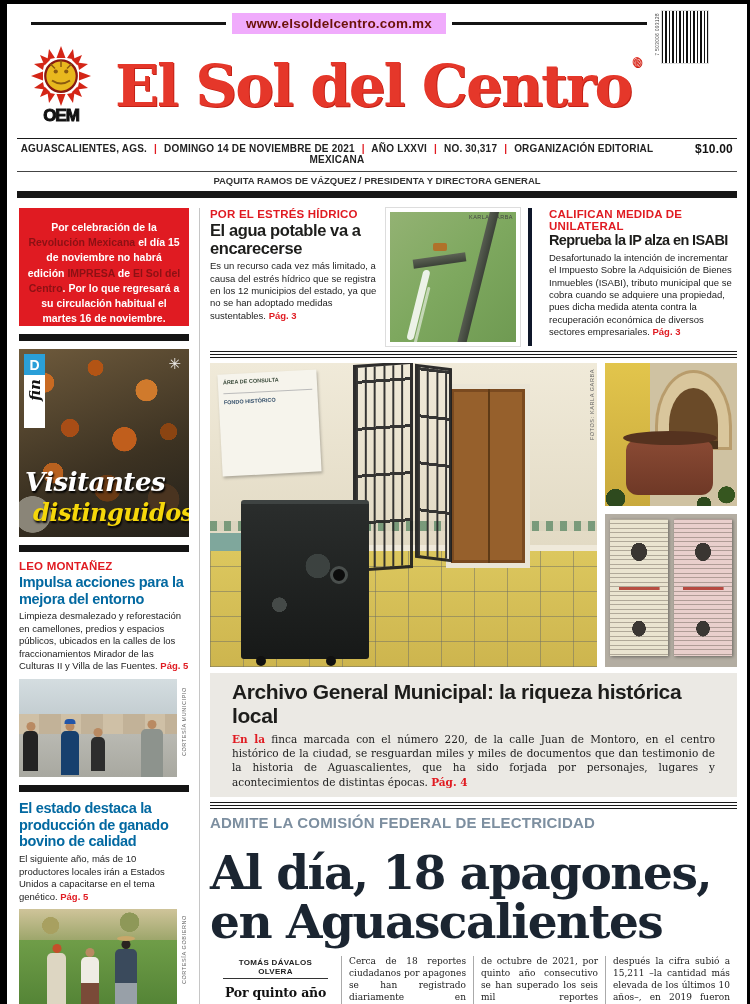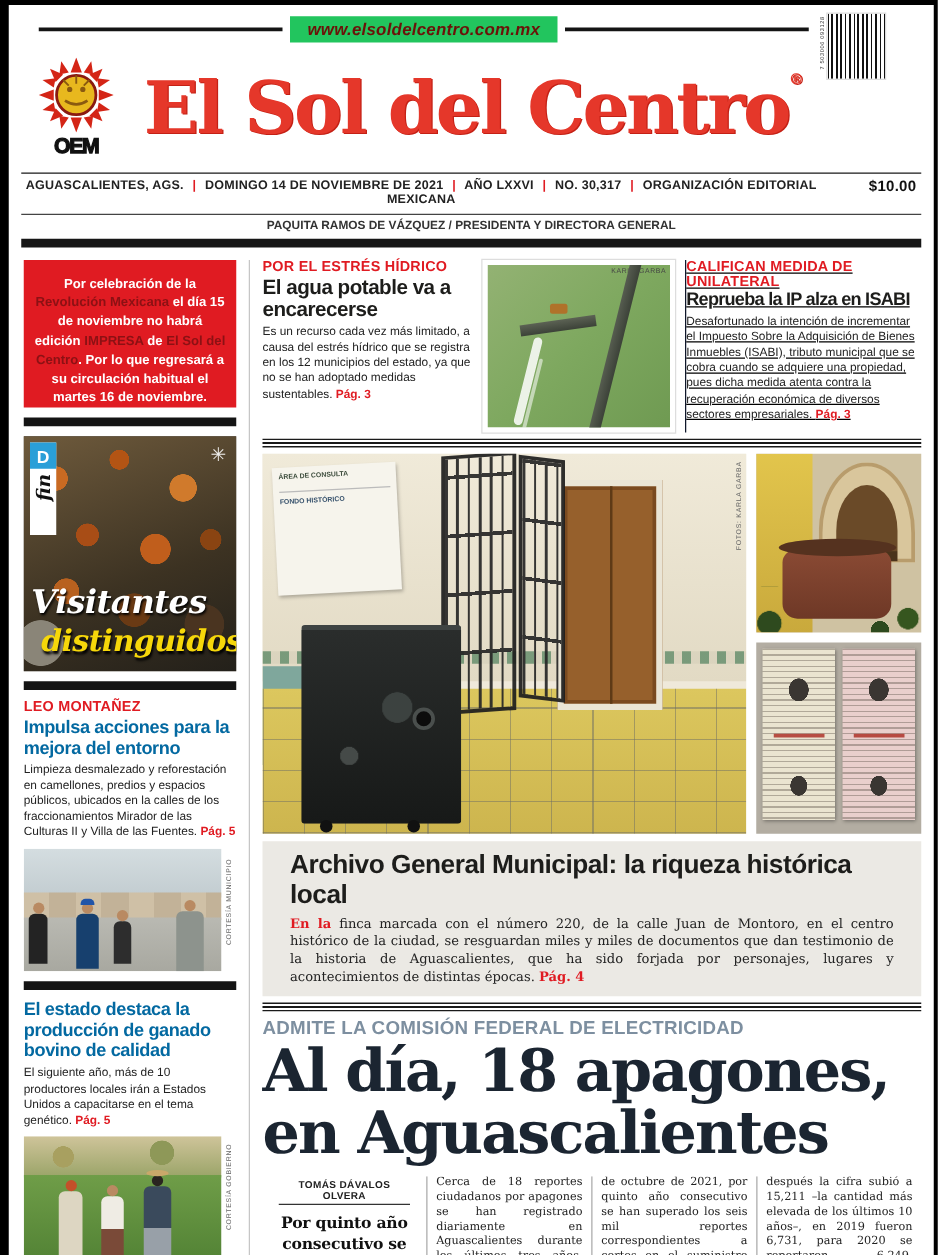--- a/index.html
+++ b/index.html
@@ -3,22 +3,22 @@
 <meta charset="utf-8">
 <style>
   html,body{margin:0;padding:0;background:#000;}
   body{width:750px;height:1004px;position:relative;overflow:hidden;
        font-family:"Liberation Sans",sans-serif;}
   .page{position:absolute;left:7px;top:4px;width:740px;height:1000px;background:#fff;overflow:hidden;}
 
   
   .site-row{display:flex;align-items:center;margin:7px 100px 0 24px;height:24px;}
   .site-rule{flex:1;height:3px;background:#141414;}
-  .site-pill{background:#22c55e;color:#6b1209;font-weight:bold;font-size:13.5px;
-             padding:3px 14px;margin:0 6px;letter-spacing:.2px;font-style:italic;}
+  .site-pill{background:#f0abfc;color:#6b1209;font-weight:bold;font-size:13.5px;
+             padding:3px 14px;margin:0 6px;letter-spacing:.2px;}
   .barcode{position:absolute;right:38px;top:6px;width:46px;height:52px;
            background:repeating-linear-gradient(90deg,#111 0 1px,#fff 1px 3px,#111 3px 4.5px,#fff 4.5px 7px);
            border:1px solid #ddd;}
   .barcode span{position:absolute;left:-7px;top:2px;writing-mode:vertical-rl;transform:rotate(180deg);
            font-size:4.5px;color:#333;letter-spacing:.5px;}
   .masthead{display:flex;align-items:center;margin:2px 90px 0 14px;height:98px;}
   .logo-col{width:80px;text-align:center;flex:none;}
   .oem-word{font-size:17px;font-weight:bold;letter-spacing:-1px;color:#111;
             -webkit-text-stroke:1px #111;margin-top:-4px;}
   .mast-title{flex:1;text-align:center;font-family:"DejaVu Serif",serif;font-weight:bold;
@@ -110,21 +110,21 @@
   .faucet{position:relative;flex:1;background:linear-gradient(135deg,#93b273 0%,#7ea85f 50%,#6f9a52 100%);
           overflow:hidden;border:4px solid #fff;outline:1px solid #ddd;}
   .pipe{position:absolute;right:28%;top:-6px;width:9px;height:120%;background:linear-gradient(90deg,#565c50,#3c4238);
         transform:rotate(14deg);}
   .pipe2{position:absolute;left:18%;top:34%;width:42%;height:9px;background:linear-gradient(#5c6254,#3c4238);
         transform:rotate(-8deg);}
   .valve{position:absolute;left:34%;top:24%;width:14px;height:8px;background:#b0722a;border-radius:2px;}
   .water{position:absolute;left:20%;top:44%;width:7px;height:55%;background:rgba(255,255,255,.85);
          transform:rotate(14deg);border-radius:4px;box-shadow:6px 14px 0 -2px rgba(255,255,255,.55);}
   .ph-credit{position:absolute;right:3px;top:2px;font-size:5.5px;color:#444;letter-spacing:.5px;}
-  .isabi-cell{border-left:1px solid #0f172a;padding-left:0;width:188px;flex:none;text-decoration:underline;}
+  .isabi-cell{border-left:4px solid #0f172a;padding-left:17px;width:188px;flex:none;}
 
   
   .arch-photos{display:flex;gap:8px;height:304px;margin-top:2px;}
   .arch-main{position:relative;flex:1;overflow:hidden;background:#efe9da;}
   .cp-wall{position:absolute;inset:0;height:60%;background:linear-gradient(#f0ead9,#e2dac4);}
   .cp-tile{position:absolute;left:0;right:0;top:52%;height:10px;opacity:.8;
            background:repeating-linear-gradient(90deg,#5f8a68 0 7px,#d8d2bc 7px 14px);}
   .cp-wainscot{position:absolute;left:0;top:56%;width:13%;height:26%;background:#7fa79c;}
   .cp-floor{position:absolute;left:0;right:0;bottom:0;height:38%;background:
       repeating-linear-gradient(0deg,rgba(110,110,100,.5) 0 1px,transparent 1px 25px),
@@ -179,21 +179,21 @@
   .poster.cream{background-color:#eae4d0;}
   .poster.pink{background-color:#e9cfcc;}
   .arch-panel{background:#ebe9e4;margin-top:6px;padding:7px 22px 8px;}
   .arch-head{font-size:21px;font-weight:bold;color:#1d1d1b;letter-spacing:-.4px;margin-bottom:4px;}
   .arch-body{font-family:"DejaVu Serif",serif;font-size:10.5px;line-height:1.35;color:#222;text-align:justify;}
   .arch-lead{color:#e01b22;font-weight:bold;}
 
   
   .cfe-kicker{color:#7d8fa0;font-weight:bold;font-size:15px;letter-spacing:.2px;margin:3px 0 0;}
   .big-head{font-family:"DejaVu Serif",serif;font-weight:bold;color:#1b2531;font-size:47px;
-            line-height:1.04;letter-spacing:-1.5px;margin-top:3px;}
+            line-height:1.04;letter-spacing:-1.5px;margin-top:18px;}
   .cols{display:flex;gap:0;margin-top:10px;height:92px;overflow:hidden;}
   .col{flex:1;padding:0 7px;overflow:hidden;}
   .col + .col{border-left:1px solid #aaa;}
   .byline{font-size:8px;font-weight:bold;color:#222;text-align:center;letter-spacing:.3px;
           border-bottom:1px solid #333;padding-bottom:2px;margin:2px 6px 6px;}
   .deck{font-family:"DejaVu Serif",serif;font-weight:bold;font-size:12.5px;line-height:1.3;
         color:#111;text-align:center;letter-spacing:-.2px;}
   .coltext{font-family:"DejaVu Serif",serif;font-size:9px;line-height:1.3;color:#222;
            text-align:justify;white-space:pre-line;}
 </style>

